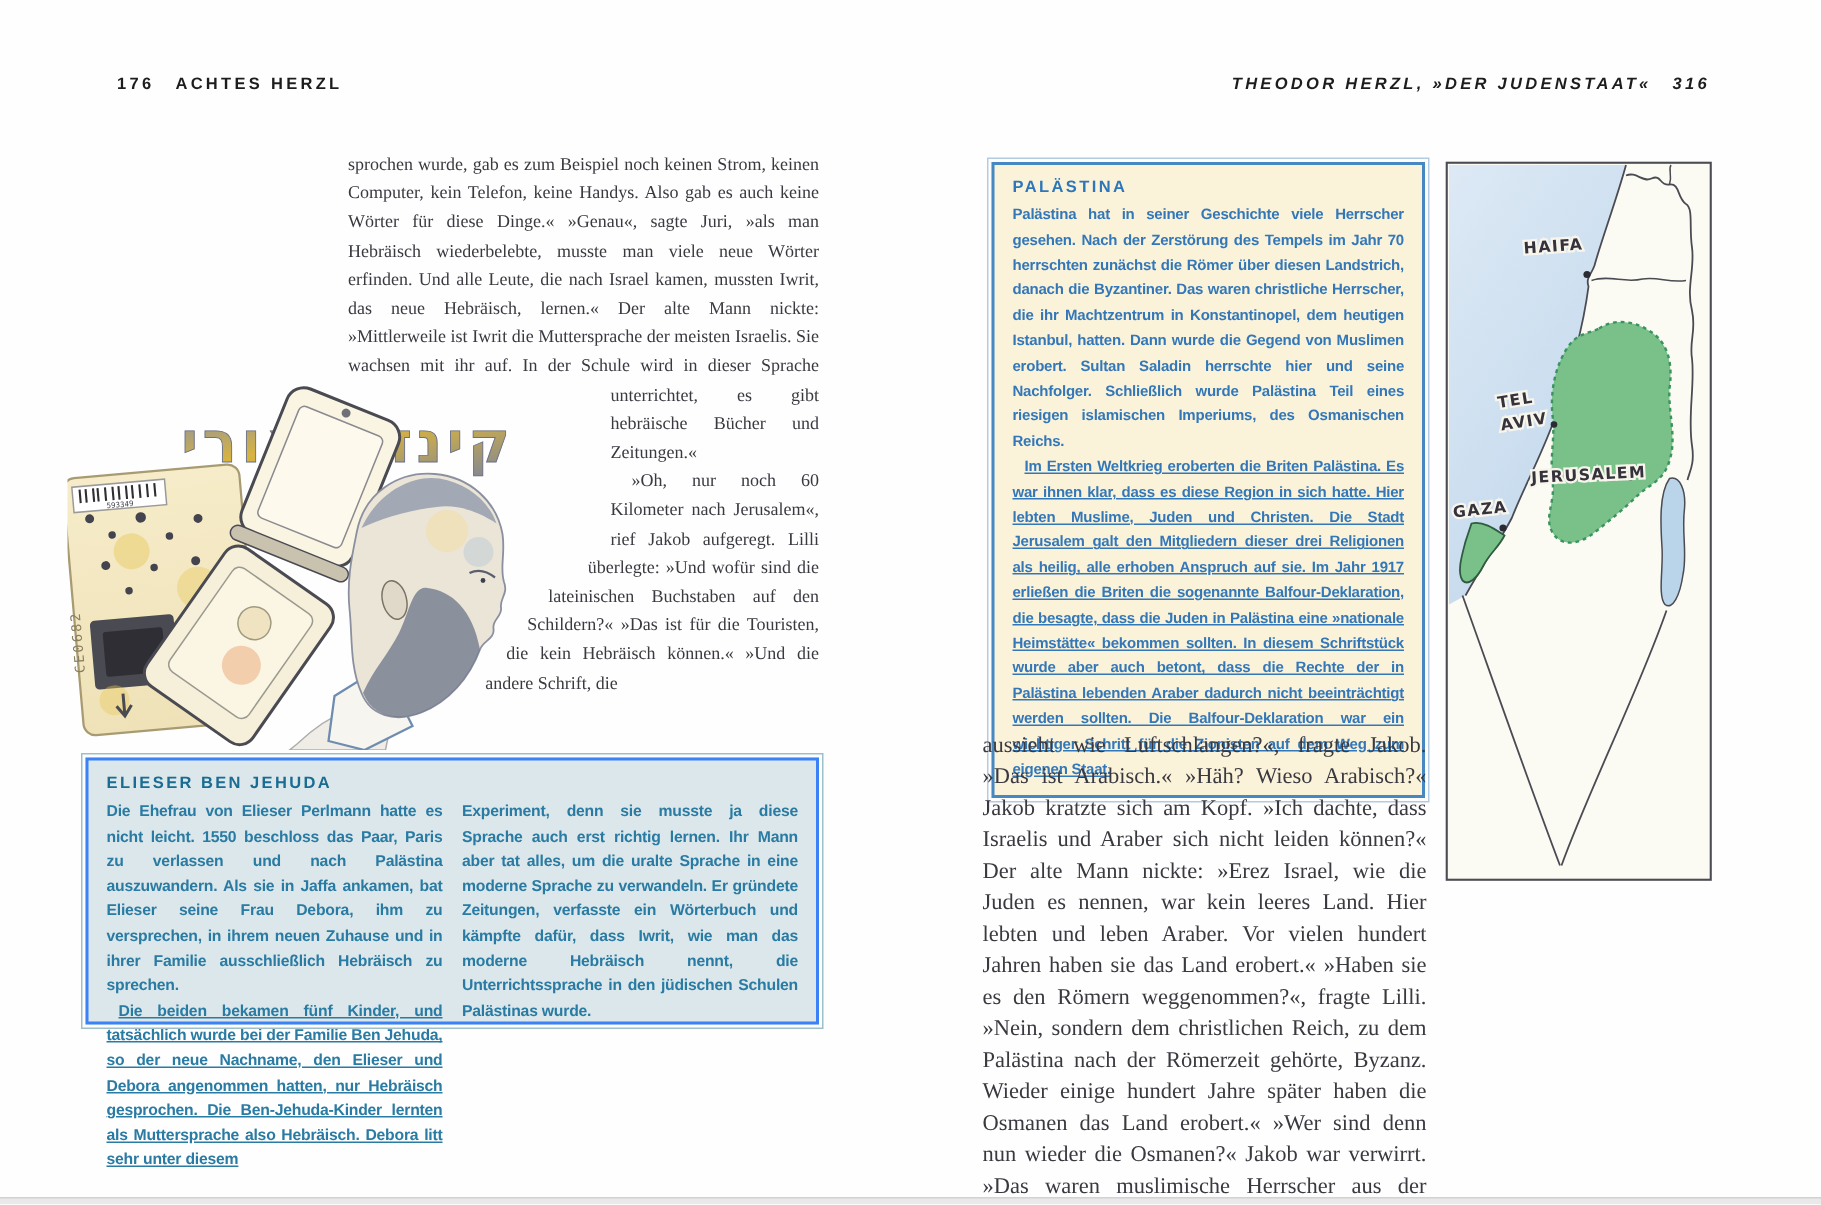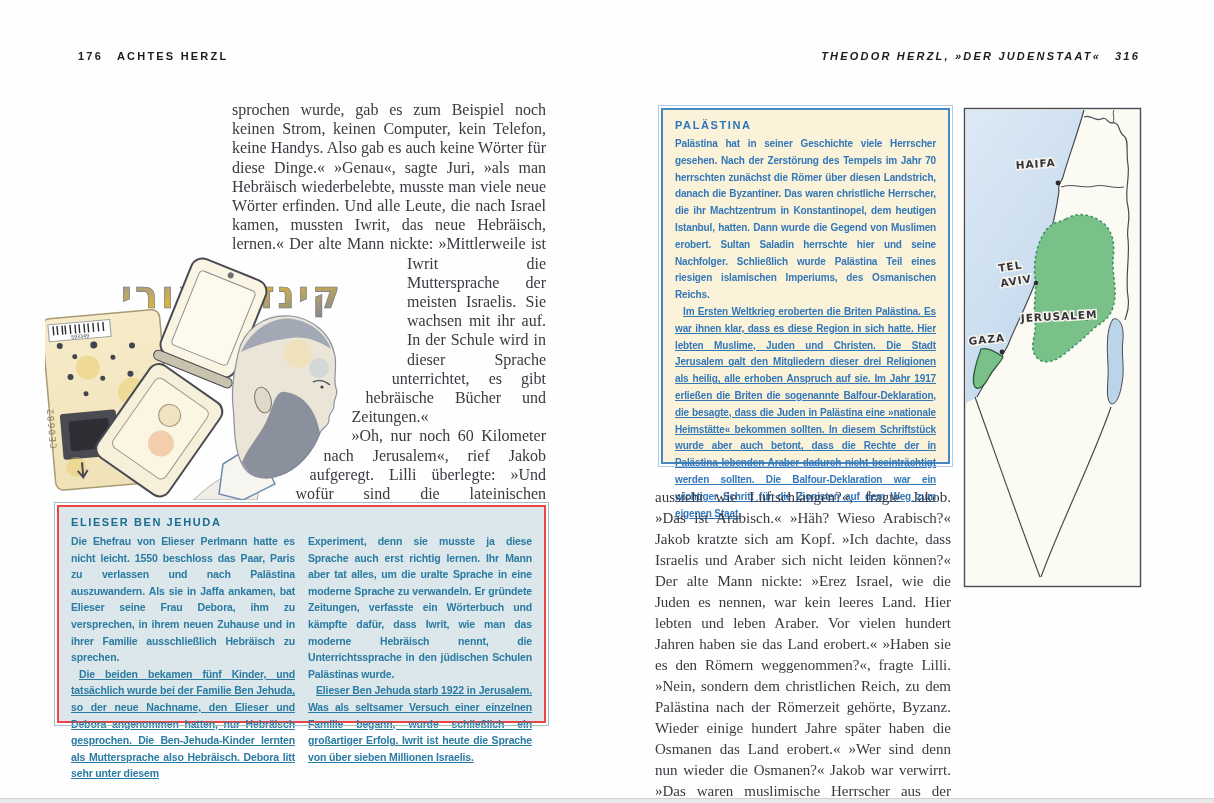--- a/index.html
+++ b/index.html
@@ -9,33 +9,33 @@
   .spread { position:absolute; inset:0; background:#fefefe; }
 
   
   .running-head { position:absolute; top:50px; font-family:"Liberation Sans","DejaVu Sans",sans-serif;
                   font-size:11px; font-weight:700; letter-spacing:2.2px; color:#1d1d1f; display:flex; gap:14px; }
   .running-head.rh-left  { left:78px;align-items:flex-end; }
   .running-head.rh-right { right:74px;font-style:italic; }
 
   
   .textcol { position:absolute; text-align:justify; color:#3a3940; }
-  .textcol-left  { left:232px; top:100px;  width:314px; font-size:16px; line-height:19.2px; }
+  .textcol-left  { left:232px; top:100px;  width:314px; font-size:12px; line-height:19.2px; }
   .textcol-right { left:655px; top:487px; width:296px; font-size:15px;   line-height:21px; }
   .textcol p + p { text-indent:14px; }
   .wrap-spacer { float:left; width:0; height:154px; }
   .wrap-shape  { float:left; clear:left; width:175px; height:250px;
                  shape-outside:polygon(0 0,100% 0,100% 42%,78% 52%,28% 100%,0 100%); }
 
   
   .infobox { position:absolute; font-family:"Liberation Sans","DejaVu Sans",sans-serif;
              text-align:justify; padding:9px 12px 10px 12px; }
-  .infobox-blue  { left:57px;  top:505px; width:489px; height:218px;
-                   background:#dbe7ea; border:2px solid #ef4444; outline:1px solid #9dbfca; outline-offset:2px; }
-  .infobox-cream { left:661px; top:108px; width:289px; height:356px;
+  .infobox-blue  { left:57px;  top:505px; width:489px; height:178px;
+                   background:#dbe7ea; border:2px solid #3b82f6; outline:1px solid #9dbfca; outline-offset:2px; }
+  .infobox-cream { left:661px; top:108px; width:289px; height:424px;
                    background:#faf3da; border:2px solid #4688c2; outline:1px solid #b3cbe2; outline-offset:2px; }
   .box-title { font-weight:700; letter-spacing:1.6px; font-size:11px; margin-bottom:5px; text-align:left; }
   .infobox-blue  .box-title { color:#1a6c92; }
   .infobox-cream .box-title { color:#2e76ba; }
   .box-text { font-weight:700; }
   .infobox-blue  .box-text { color:#2a7ba3; font-size:10.5px; line-height:16.6px; letter-spacing:-0.15px; }
   .infobox-cream .box-text { color:#3377b9; font-size:10px; line-height:16.8px; letter-spacing:-0.15px; }
   .box-text p + p { text-indent:8px;text-decoration:underline; }
   .box-cols { display:flex; gap:13px; }
   .box-col  { flex:1 1 0; }
@@ -154,21 +154,20 @@
 
   <div class="infobox infobox-blue">
     <div class="box-title">ELIESER BEN JEHUDA</div>
     <div class="box-cols">
       <div class="box-col box-text">
         <p>Die Ehefrau von Elieser Perlmann hatte es nicht leicht. 1550 beschloss das Paar, Paris zu verlassen und nach Palästina auszuwandern. Als sie in Jaffa ankamen, bat Elieser seine Frau Debora, ihm zu versprechen, in ihrem neuen Zuhause und in ihrer Familie ausschließlich Hebräisch zu sprechen.</p>
         <p>Die beiden bekamen fünf Kinder, und tatsächlich wurde bei der Familie Ben Jehuda, so der neue Nachname, den Elieser und Debora angenommen hatten, nur Hebräisch gesprochen. Die Ben-Jehuda-Kinder lernten als Muttersprache also Hebräisch. Debora litt sehr unter diesem</p>
       </div>
       <div class="box-col box-text">
         <p>Experiment, denn sie musste ja diese Sprache auch erst richtig lernen. Ihr Mann aber tat alles, um die uralte Sprache in eine moderne Sprache zu verwandeln. Er gründete Zeitungen, verfasste ein Wörterbuch und kämpfte dafür, dass Iwrit, wie man das moderne Hebräisch nennt, die Unterrichtssprache in den jüdischen Schulen Palästinas wurde.</p>
-        <p>Elieser Ben Jehuda starb 1922 in Jerusalem. Was als seltsamer Versuch einer einzelnen Familie begann, wurde schließlich ein großartiger Erfolg. Iwrit ist heute die Sprache von über sieben Millionen Israelis.</p>
       </div>
     </div>
   </div>
 
   <div class="running-head rh-right">
     <span>THEODOR HERZL, »DER JUDENSTAAT«</span>
     <span>316</span>
   </div>
 
   <div class="infobox infobox-cream">

